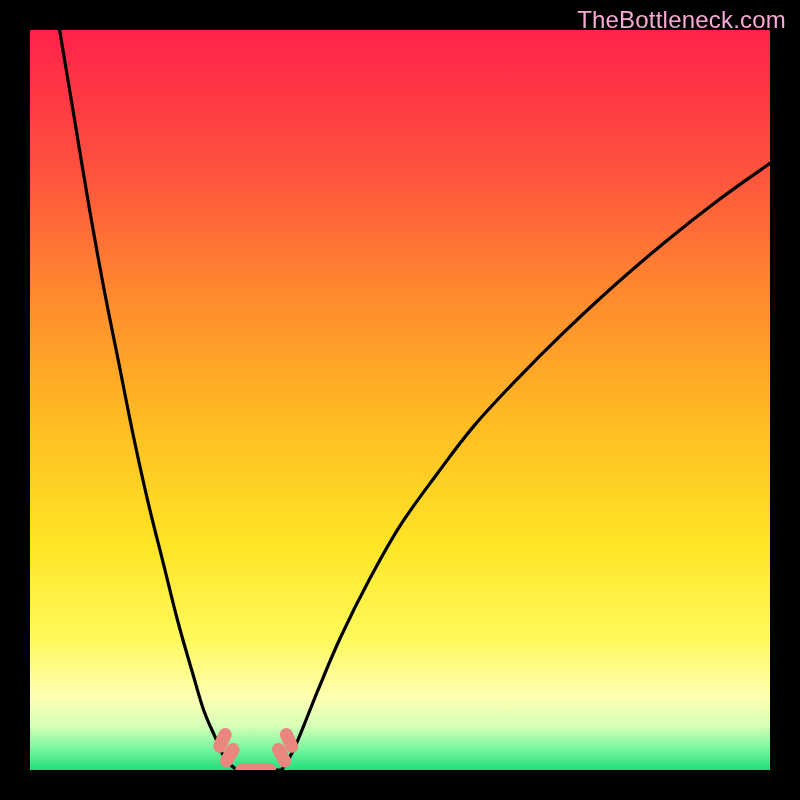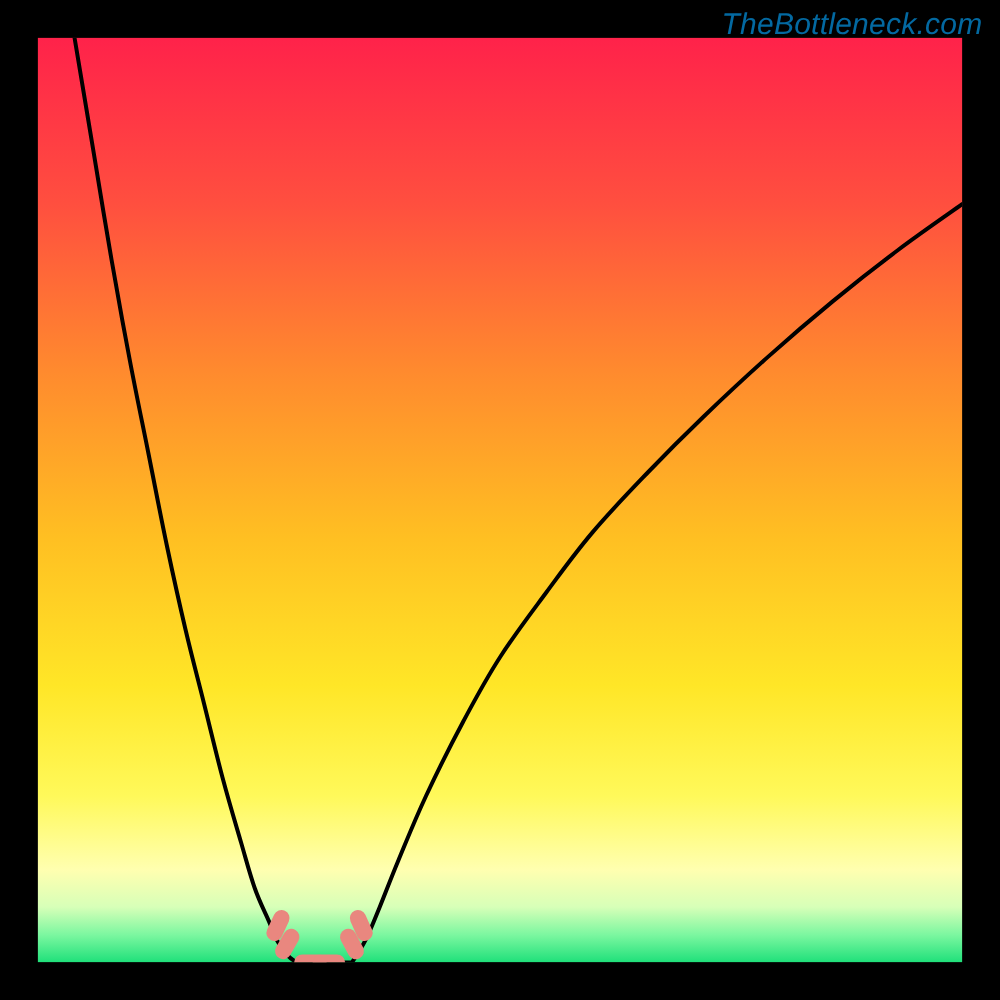--- a/index.html
+++ b/index.html
@@ -21,25 +21,24 @@
     left: 30px;
     top: 30px;
     width: 740px;
     height: 740px;
     overflow: hidden;
   }
   .watermark {
     position: absolute;
     top: 6px;
     right: 14px;
-    color: #0369a1;
+    color: #f9a8d4;
     font-size: 24px;
     font-weight: 500;
     letter-spacing: 0.2px;
-    font-style: italic;
   }
   svg {
     display: block;
     position: absolute;
     inset: 0;
   }
 </style>
 </head>
 <body>
 

